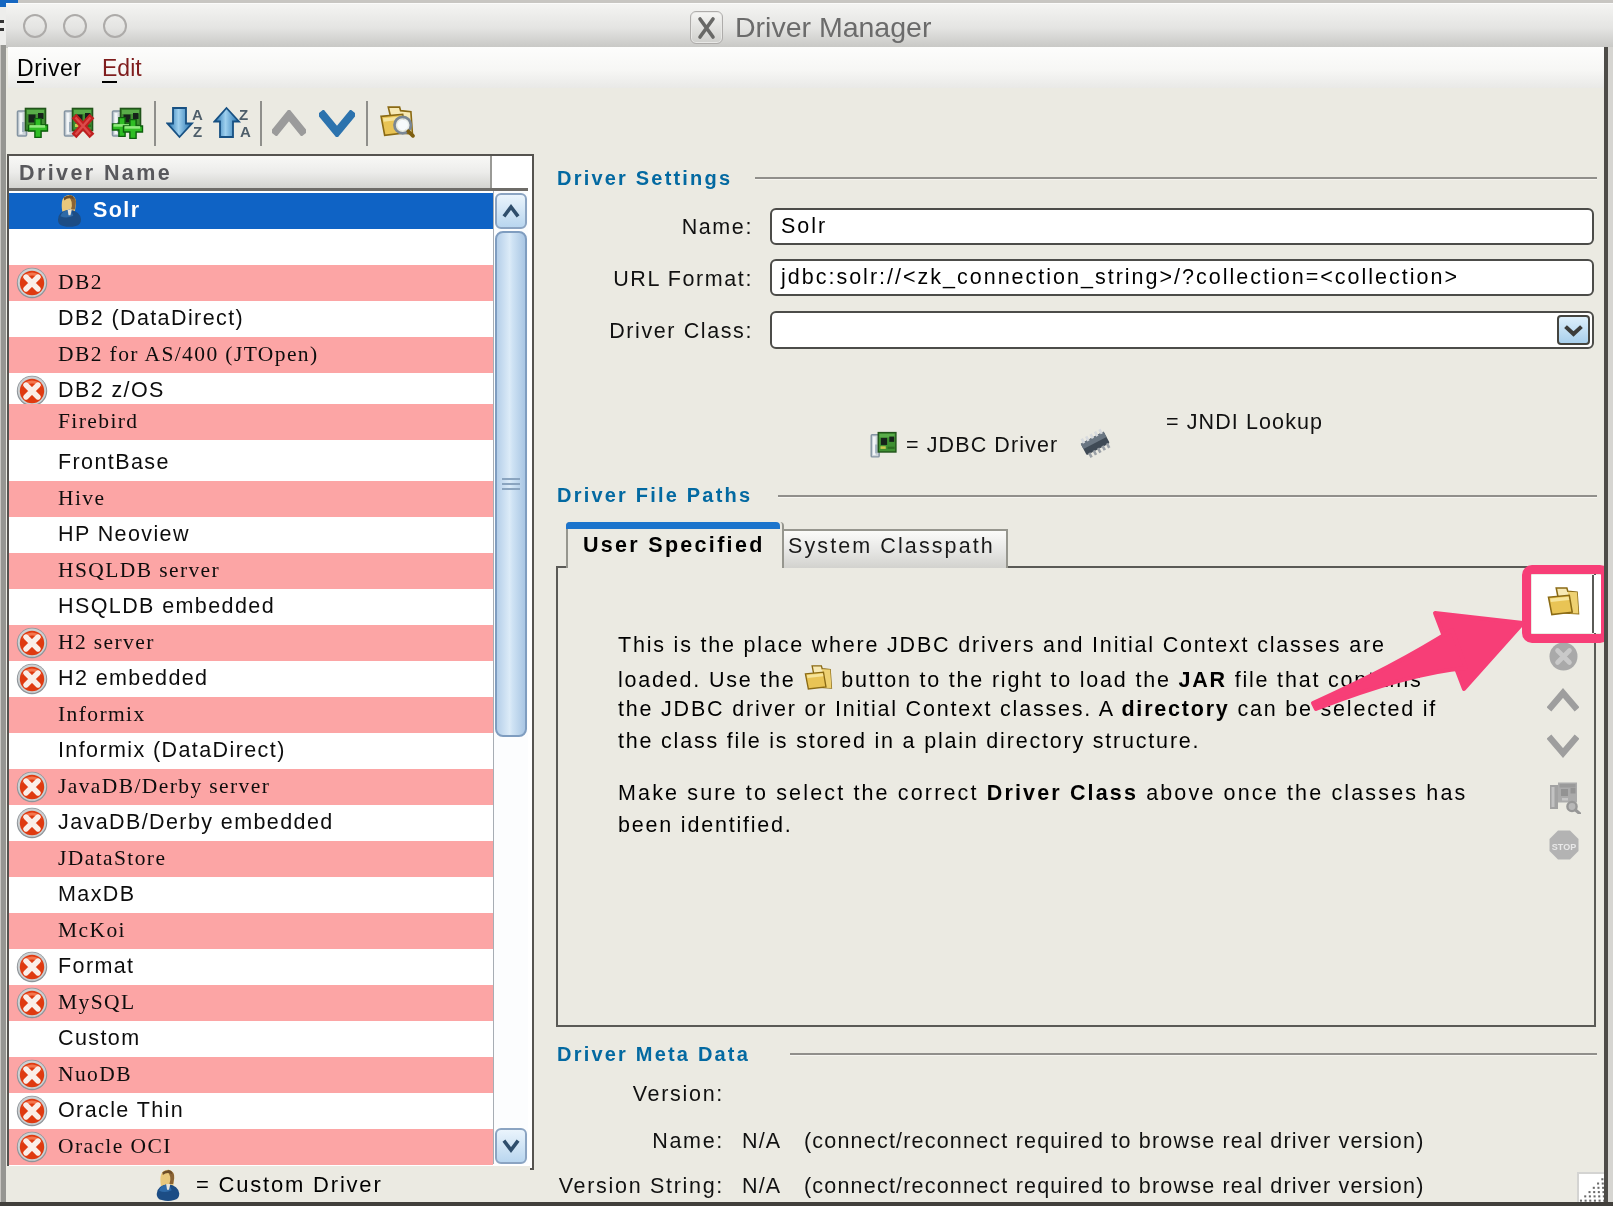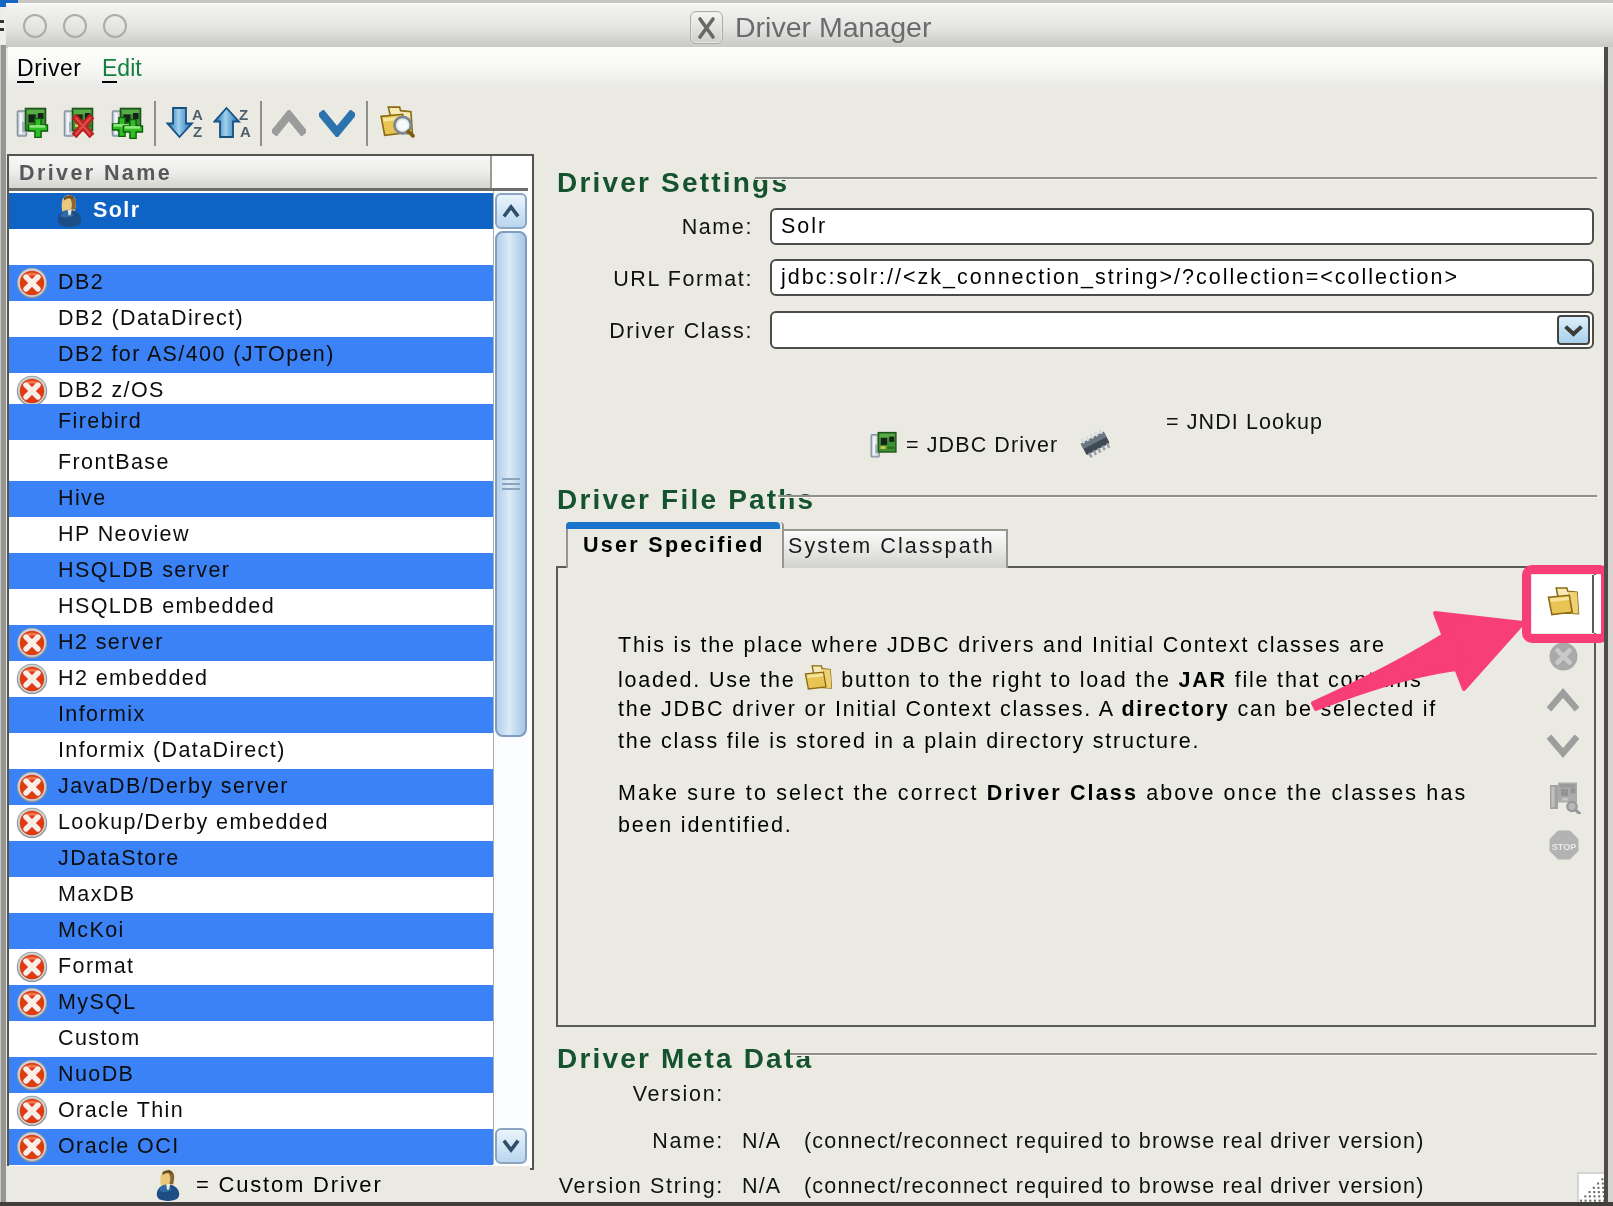--- a/index.html
+++ b/index.html
@@ -1,25 +1,25 @@
 <!DOCTYPE html>
 <html><head>
 <meta charset="utf-8">
 <style>
   html,body{margin:0;padding:0;width:1613px;height:1206px;overflow:hidden;}
   body{background:#ebeae2;font-family:"Liberation Sans", sans-serif;position:relative;}
   .abs{position:absolute;}
   .lbl{position:absolute;font-size:21.5px;color:#111;white-space:nowrap;letter-spacing:1.1px;}
   .rlbl{position:absolute;font-size:21.5px;color:#111;white-space:nowrap;text-align:right;letter-spacing:1.6px;}
-  .sect{position:absolute;font-size:28px;font-weight:bold;color:#14532d;white-space:nowrap;letter-spacing:2.2px;}
+  .sect{position:absolute;font-size:20px;font-weight:bold;color:#0369a1;white-space:nowrap;letter-spacing:2.2px;}
   .sline{position:absolute;height:2px;background:#908f8b;border-bottom:1px solid #f6f5f0;}
   .field{position:absolute;background:#fff;border:2px solid #4c4c49;border-radius:6px;font-size:21.5px;color:#000;white-space:nowrap;letter-spacing:2px;}
   .row{position:absolute;left:9px;width:484px;height:36px;}
   .rowtx{position:absolute;left:49px;top:5px;font-size:21.5px;color:#0d0d0d;white-space:nowrap;letter-spacing:1.4px;}
-  .stripe{background:#3b82f6;}
+  .stripe{background:#fca5a5;font-family:Liberation Serif, serif;}
   .ptext{position:absolute;left:618px;font-size:21.5px;color:#000;white-space:nowrap;letter-spacing:1.8px;}
 </style>
 </head>
 <body>
 
 <div class="abs" style="left:0;top:0;width:1613px;height:4px;background:#c8c6c2;"></div>
 <div class="abs" style="left:0;top:4px;width:6px;height:41px;background:#ededeb;"></div>
 <div class="abs" style="left:0;top:20px;width:4px;height:3px;background:#333;"></div>
 <div class="abs" style="left:0;top:28px;width:4px;height:3px;background:#333;"></div>
 <div class="abs" style="left:0;top:45px;width:6px;height:1161px;background:#969692;"></div>
@@ -32,21 +32,21 @@
 <div class="abs" style="left:103px;top:14px;width:20px;height:20px;border:2px solid #adaba9;border-radius:50%;"></div>
 <div class="abs" style="left:690px;top:11px;width:31px;height:31px;border-radius:6px;background:linear-gradient(180deg,#f6f6f4,#cfcfcc);border:1px solid #aeacaa;box-shadow:inset 0 0 0 1px #e8e8e6;">
   <svg width="31" height="31" viewBox="0 0 31 31">
       <path d="M9 7 L22 25 M22 7 L9 25" stroke="#686866" stroke-width="3.6" stroke-linecap="round"></path>
     </svg>
 </div>
 <div class="abs" style="left:735px;top:11px;font-size:28.5px;color:#6b6b6b;">Driver Manager</div>
 
 <div class="abs" style="left:8px;top:47px;width:1596px;height:41px;background:linear-gradient(180deg,#fdfdfc 0%,#f7f7f5 55%,#e9e9e7 100%);"></div>
 <div class="abs" style="left:17px;top:55px;font-size:23px;color:#000;letter-spacing:0.5px;"><span style="border-bottom:2px solid #000;">D</span>river</div>
-<div class="abs" style="left:102px;top:55px;font-size:23px;color:#15803d;"><span style="border-bottom:2px solid #000;">E</span>dit</div>
+<div class="abs" style="left:102px;top:55px;font-size:23px;color:#7f1d1d;"><span style="border-bottom:2px solid #000;">E</span>dit</div>
 
 <div id="toolbar">
     <div class="abs" style="left:15px;top:105px;"><svg width="34" height="34" viewBox="0 0 34 34">
  <rect x="2.5" y="6" width="9" height="25" rx="1" fill="#cdd4da" stroke="#8494a2" stroke-width="1.6"></rect>
  <rect x="4.5" y="8" width="3" height="21" fill="#f2f5f7"></rect>
  <rect x="7" y="17" width="2.5" height="10" fill="#9fb0bd"></rect>
  <rect x="10.5" y="3.5" width="20" height="22" fill="#3f9032" stroke="#21541a" stroke-width="1.6"></rect>
  <rect x="12" y="5" width="17" height="4" fill="#59ad49"></rect>
  <rect x="13.5" y="9.5" width="7" height="8" fill="#16231a"></rect>
  <rect x="23" y="8" width="5.5" height="6" fill="#16231a"></rect>
@@ -237,21 +237,21 @@
       <span class="rowtx">JavaDB/Derby server</span>
     </div>
     <div class="row" style="top:805px;">
       <span style="position:absolute;left:7px;top:2px;"><svg width="32" height="32" viewBox="0 0 32 32">
  <circle cx="16" cy="16" r="15.2" fill="#8e9499"></circle>
  <circle cx="16" cy="15.6" r="14.2" fill="#ccd1d3"></circle>
  <circle cx="16" cy="16" r="12.2" fill="#df3a10"></circle>
  <path d="M6 12 A11 11 0 0 1 26 12 A14 12 0 0 0 6 12 Z" fill="#f4764e"></path>
  <path d="M10 10 L22 22 M22 10 L10 22" stroke="#faeee8" stroke-width="5.4" stroke-linecap="round"></path>
 </svg></span>
-      <span class="rowtx">Lookup/Derby embedded</span>
+      <span class="rowtx">JavaDB/Derby embedded</span>
     </div>
     <div class="row stripe" style="top:841px;">
       <span class="rowtx">JDataStore</span>
     </div>
     <div class="row" style="top:877px;">
       <span class="rowtx">MaxDB</span>
     </div>
     <div class="row stripe" style="top:913px;">
       <span class="rowtx">McKoi</span>
     </div>

